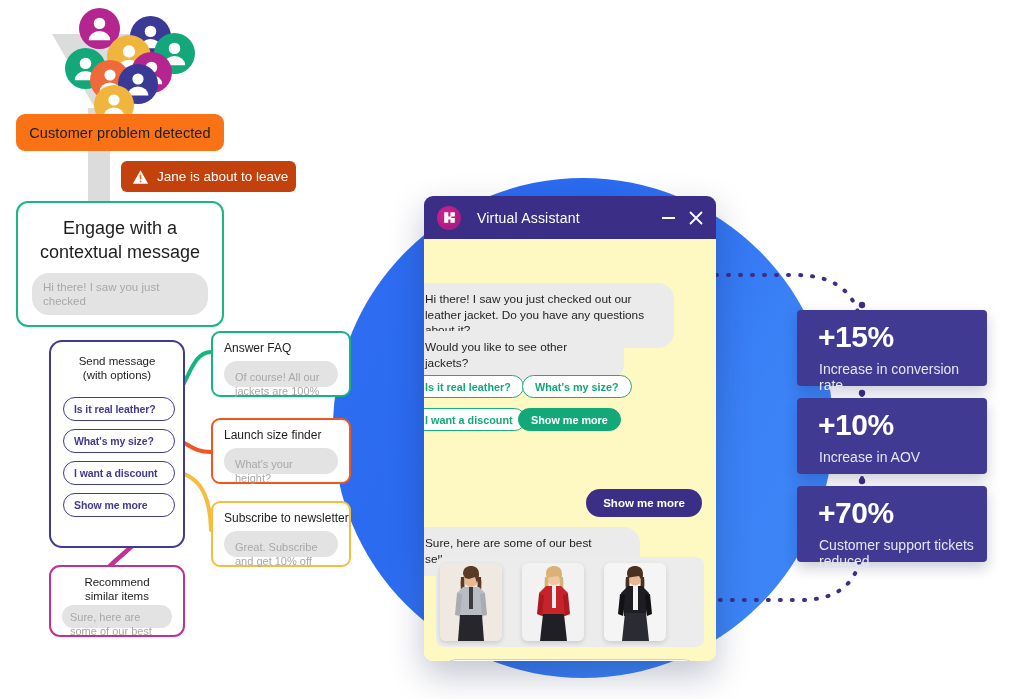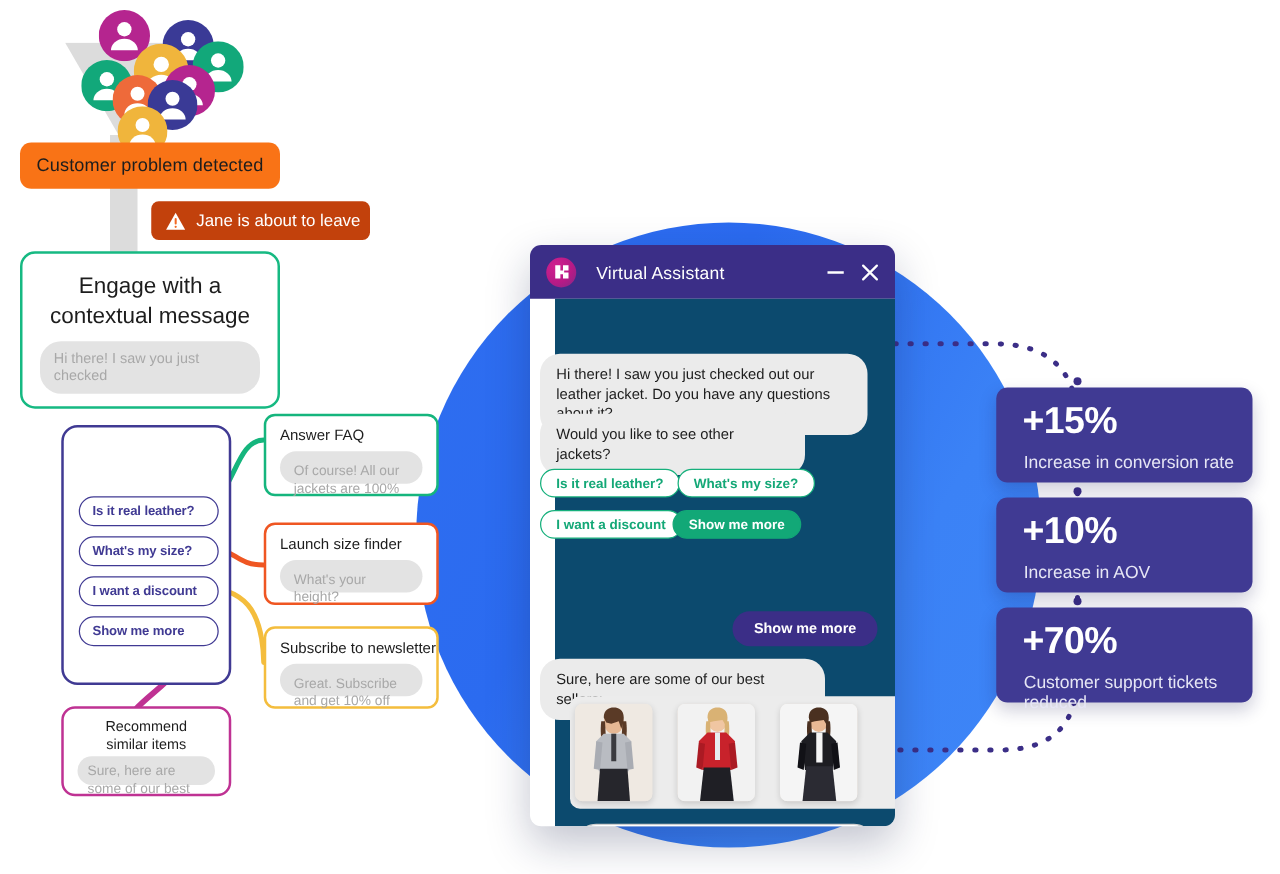--- a/index.html
+++ b/index.html
@@ -70,21 +70,21 @@
     border-radius:9px;box-shadow:0 14px 34px rgba(18,26,70,.26);overflow:hidden;}
   #chat-header{height:43px;background:#3b2e87;display:flex;align-items:center;padding:0 13px;box-sizing:border-box;}
   .logo-circ{width:24px;height:24px;border-radius:50%;
     background:radial-gradient(circle at 32% 30%,#d0218f 0%,#b71a86 55%,#7e2a87 100%);
     display:flex;align-items:center;justify-content:center;flex:0 0 auto;}
   #chat-title{margin-left:16px;color:#ffffff;font-size:14px;letter-spacing:.2px;}
   .winbtns{margin-left:auto;display:flex;align-items:center;gap:14px;}
   .minim{width:13px;height:2px;background:#fff;display:block;}
   .closex{width:14px;height:14px;display:block;}
 
-  #chat-body{position:absolute;left:0;top:43px;right:0;bottom:0;background:#0c4a6e;margin-left:20px;}
+  #chat-body{position:absolute;left:0;top:43px;right:0;bottom:0;background:#fef9c3;}
 
   .bubble{background:#ebebeb;border-radius:16px;color:#1d1d1d;font-size:11.8px;
     line-height:15.5px;padding:9px 13px;box-sizing:border-box;position:absolute;}
 
   .qr{position:absolute;height:23px;border-radius:13px;display:flex;align-items:center;
     justify-content:center;font-size:10.8px;font-weight:700;box-sizing:border-box;padding:0 12px;}
   .qr-out{border:1.6px solid #16b07c;color:#14a877;background:#fff;}
   .qr-fill{background:#12a877;color:#ffffff;border:1.6px solid #12a877;}
 
   #sent{position:absolute;right:14px;top:250px;height:28px;background:#3b2e87;color:#fff;
@@ -93,21 +93,21 @@
   .prodstrip{position:absolute;left:12px;top:318px;width:268px;height:90px;background:#ececec;border-radius:8px;}
   .prod{position:absolute;top:6px;width:62px;height:78px;border-radius:6px;overflow:hidden;
     box-shadow:0 2px 5px rgba(0,0,0,.14);background:#efe8e1;}
   .prod svg{display:block;width:100%;height:100%;}
 
   #msgbox{position:absolute;left:16px;right:16px;top:420px;height:34px;border:1px solid #cfcfcf;
     border-radius:17px;display:flex;align-items:center;padding-left:16px;box-sizing:border-box;
     color:#9b9b9b;font-size:12.5px;background:#fff;}
 
   
-  .stat{position:absolute;left:797px;width:205px;height:76px;background:#403a93;border-radius:9px;
+  .stat{position:absolute;left:797px;width:190px;height:76px;background:#403a93;border-radius:4px;
     box-shadow:0 6px 14px rgba(25,25,80,.22);}
   .stat .num{position:absolute;left:21px;top:10px;font-size:30px;font-weight:700;color:#ffffff;letter-spacing:-.5px;}
   .stat .lab{position:absolute;left:22px;top:51px;font-size:14px;color:#e6e6f5;}
   #stat1{top:310px;} #stat2{top:398px;} #stat3{top:486px;}
 
   svg.overlay{position:absolute;left:0;top:0;width:1024px;height:699px;pointer-events:none;}
 </style>
 </head>
 <body>
 
@@ -217,20 +217,24 @@
     <circle cx="158" cy="437" r="5" fill="#ef5622"></circle>
 
     <path d="M158,469 C196,470 210,488 211,530" fill="none" stroke="#f4bd3d" stroke-width="4" stroke-linecap="round"></path>
     <circle cx="158" cy="469" r="5" fill="#f4bd3d"></circle>
 
     <path d="M158,502 C150,540 124,550 108,568" fill="none" stroke="#bf3293" stroke-width="4.5" stroke-linecap="round"></path>
     <circle cx="158" cy="501" r="5.5" fill="#bf3293"></circle>
   </svg>
 
   <div class="card" id="sendmsg">
+    <div class="t">
+      <span>Send message</span><br>
+      <span>(with options)</span>
+    </div>
     <div class="opt" style="top:55px;">Is it real leather?</div>
     <div class="opt" style="top:87px;">What's my size?</div>
     <div class="opt" style="top:119px;">I want a discount</div>
     <div class="opt" style="top:151px;">Show me more</div>
   </div>
 
   <div class="card sc" id="faq">
     <div class="t">Answer FAQ</div>
     <div class="field">Of course! All our jackets are 100%</div>
   </div>

